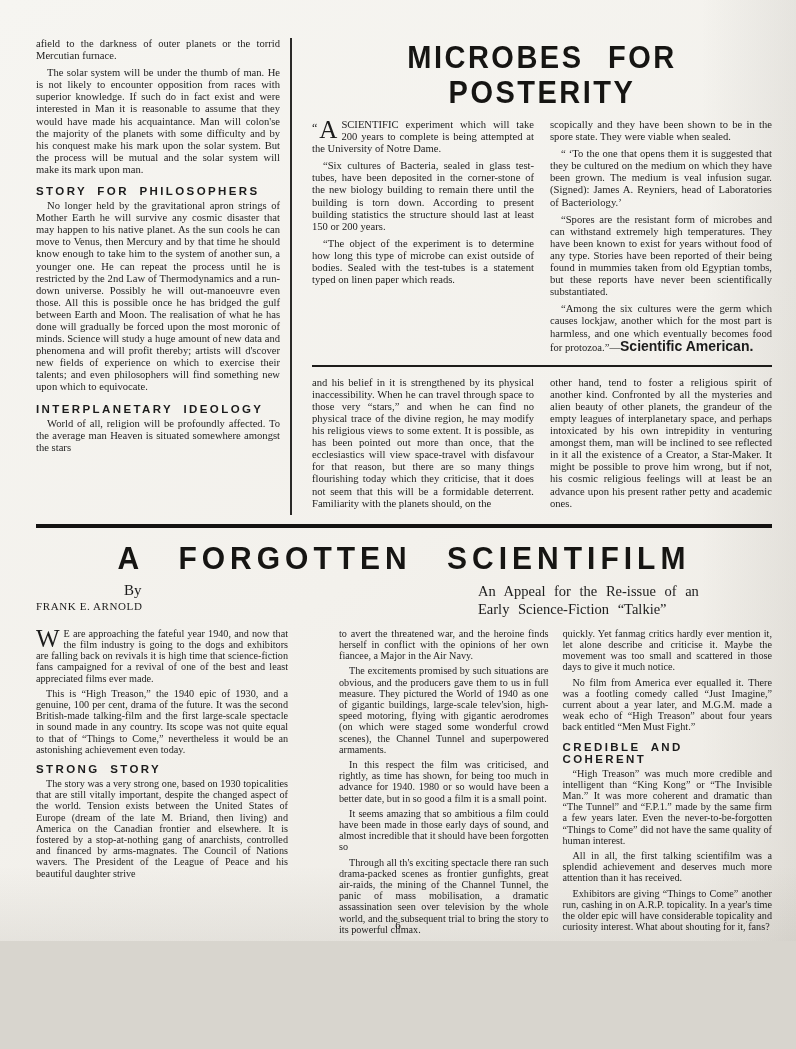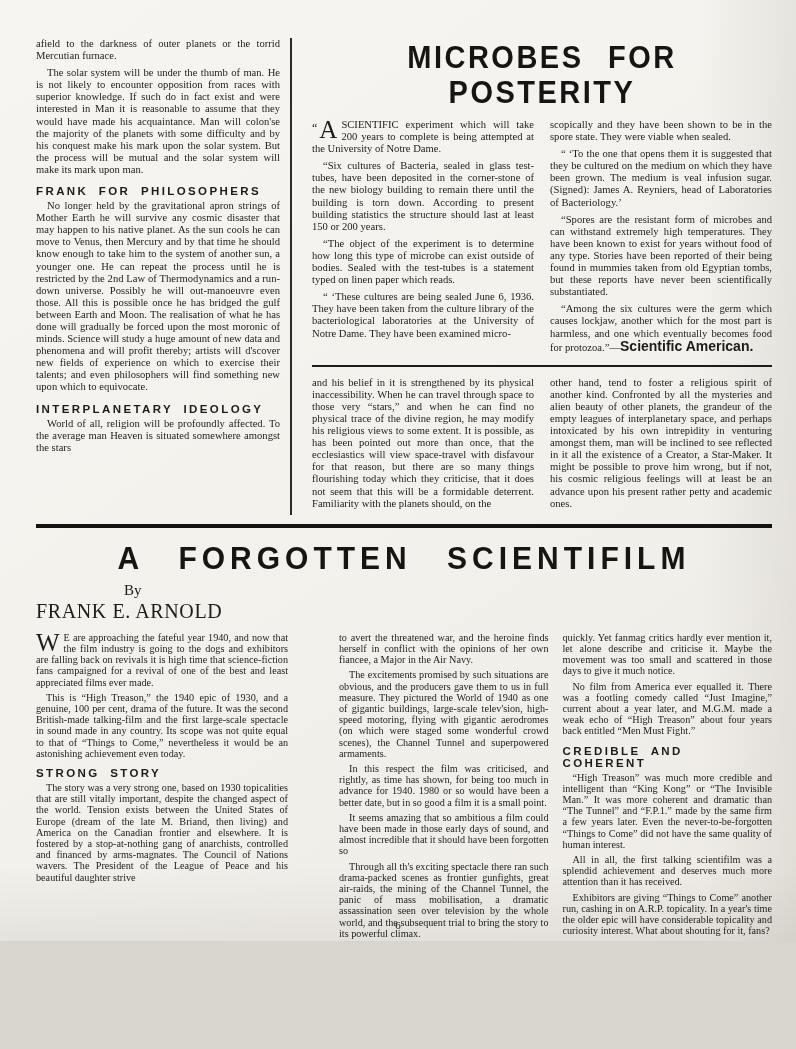--- a/index.html
+++ b/index.html
@@ -58,21 +58,21 @@
   
   .a2-title{
     font-family:"Liberation Sans", sans-serif;font-weight:bold;
     font-size:30px;letter-spacing:5px;word-spacing:22px;
     text-align:center;margin:13px 0 7px;color:#161513;
     transform:scaleY(1.05);transform-origin:top;
   }
   .a2-meta{display:flex;justify-content:space-between;margin:0 0 9px;gap:24px;}
   .byline{width:254px;flex:none;}
   .byline .by{font-size:15px;margin:0 0 1px 88px;}
-  .byline .author{font-size:20px;letter-spacing:0.6px;}
+  .byline .author{font-size:11px;letter-spacing:0.6px;}
   .subtitle{width:292px;flex:none;font-size:14.5px;line-height:18.5px;word-spacing:5px;margin-right:2px;}
 
   .three-col{display:flex;gap:14px;}
   .three-col .c1{width:252px;flex:none;}
   .three-col .c2{flex:1;min-width:0;margin-left:37px;}
   .three-col .c3{flex:1;min-width:0;}
   .three-col .para{font-size:10.2px;line-height:11.2px;margin:0 0 4px;text-indent:10px;}
   .three-col .para.noindent{text-indent:0;}
   .three-col .sec-heading{margin:8px 0 3px;}
 
@@ -84,39 +84,38 @@
 </head>
 <body>
 
 <div class="page">
 
   <div class="top">
 
     <div class="col-left">
       <p class="para noindent">afield to the darkness of outer planets or the torrid Mercutian furnace.</p>
       <p class="para">The solar system will be under the thumb of man. He is not likely to encounter opposition from races with superior knowledge. If such do in fact exist and were interested in Man it is reasonable to assume that they would have made his acquaintance. Man will colon'se the majority of the planets with some difficulty and by his conquest make his mark upon the solar system. But the process will be mutual and the solar system will make its mark upon man.</p>
-      <div class="sec-heading">FRANK FOR PHILOSOPHERS</div>
+      <div class="sec-heading">STORY FOR PHILOSOPHERS</div>
       <p class="para">No longer held by the gravitational apron strings of Mother Earth he will survive any cosmic disaster that may happen to his native planet. As the sun cools he can move to Venus, then Mercury and by that time he should know enough to take him to the system of another sun, a younger one. He can repeat the process until he is restricted by the 2nd Law of Thermodynamics and a run-down universe. Possibly he will out-manoeuvre even those. All this is possible once he has bridged the gulf between Earth and Moon. The realisation of what he has done will gradually be forced upon the most moronic of minds. Science will study a huge amount of new data and phenomena and will profit thereby; artists will d'scover new fields of experience on which to exercise their talents; and even philosophers will find something new upon which to equivocate.</p>
       <div class="sec-heading">INTERPLANETARY IDEOLOGY</div>
       <p class="para">World of all, religion will be profoundly affected. To the average man Heaven is situated somewhere amongst the stars</p>
     </div>
 
     <div class="vrule"></div>
 
     <div class="right-area">
       <div class="m-title">MICROBES FOR POSTERITY</div>
 
       <div class="two-col">
         <div>
           <p class="para noindent">
             <span class="lead-float"><span class="lq">“</span><span class="lc">A</span></span><span>SCIENTIFIC experiment which will take 200 years to complete is being attempted at the University of Notre Dame.</span>
           </p>
           <p class="para">“Six cultures of Bacteria, sealed in glass test-tubes, have been deposited in the corner-stone of the new biology building to remain there until the building is torn down.  According to present building statistics the structure should last at least 150 or 200 years.</p>
           <p class="para">“The object of the experiment is to determine how long this type of microbe can exist outside of bodies.  Sealed with the test-tubes is a statement typed on linen paper which reads.</p>
-          <p class="para">“ ‘These cultures are being sealed June 6, 1936.  They have been taken from the culture library of the bacteriological laboratories at the University of Notre Dame.  They have been examined micro-</p>
         </div>
         <div>
           <p class="para noindent">scopically and they have been shown to be in the spore state. They were viable when sealed.</p>
           <p class="para">“ ‘To the one that opens them it is suggested that they be cultured on the medium on which they have been grown.  The medium is veal infusion sugar.  (Signed): James A. Reyniers, head of Laboratories of Bacteriology.’</p>
           <p class="para">“Spores are the resistant form of microbes and can withstand extremely high temperatures.  They have been known to exist for years without food of any type. Stories have been reported of their being found in mummies taken from old Egyptian tombs, but these reports have never been scientifically substantiated.</p>
           <p class="para"><span>“Among the six cultures were the germ which causes lockjaw, another which for the most part is harmless, and one which eventually becomes food for protozoa.”—</span><span class="attr">Scientific American.</span></p>
         </div>
       </div>
 
       <div class="thin-rule"></div>
@@ -134,20 +133,24 @@
 
   <div class="heavy-rule"></div>
 
   <div>
     <div class="a2-title">A FORGOTTEN SCIENTIFILM</div>
 
     <div class="a2-meta">
       <div class="byline">
         <div class="by">By</div>
         <div class="author">FRANK E. ARNOLD</div>
+      </div>
+      <div class="subtitle">
+        <div>An Appeal for the Re-issue of an</div>
+        <div>Early Science-Fiction “Talkie”</div>
       </div>
     </div>
 
     <div class="three-col">
       <div class="c1">
         <p class="para noindent">
           <span class="lead-float"><span class="lc">W</span></span><span>E are approaching the fateful year 1940, and now that the film industry is going to the dogs and exhibitors are falling back on revivals it is high time that science-fiction fans campaigned for a revival of one of the best and least appreciated films ever made.</span>
         </p>
         <p class="para">This is “High Treason,” the 1940 epic of 1930, and a genuine, 100 per cent, drama of the future.  It was the second British-made talking-film and the first large-scale spectacle in sound made in any country.  Its scope was not quite equal to that of “Things to Come,” nevertheless it would be an astonishing achievement even today.</p>
         <div class="sec-heading">STRONG STORY</div>

